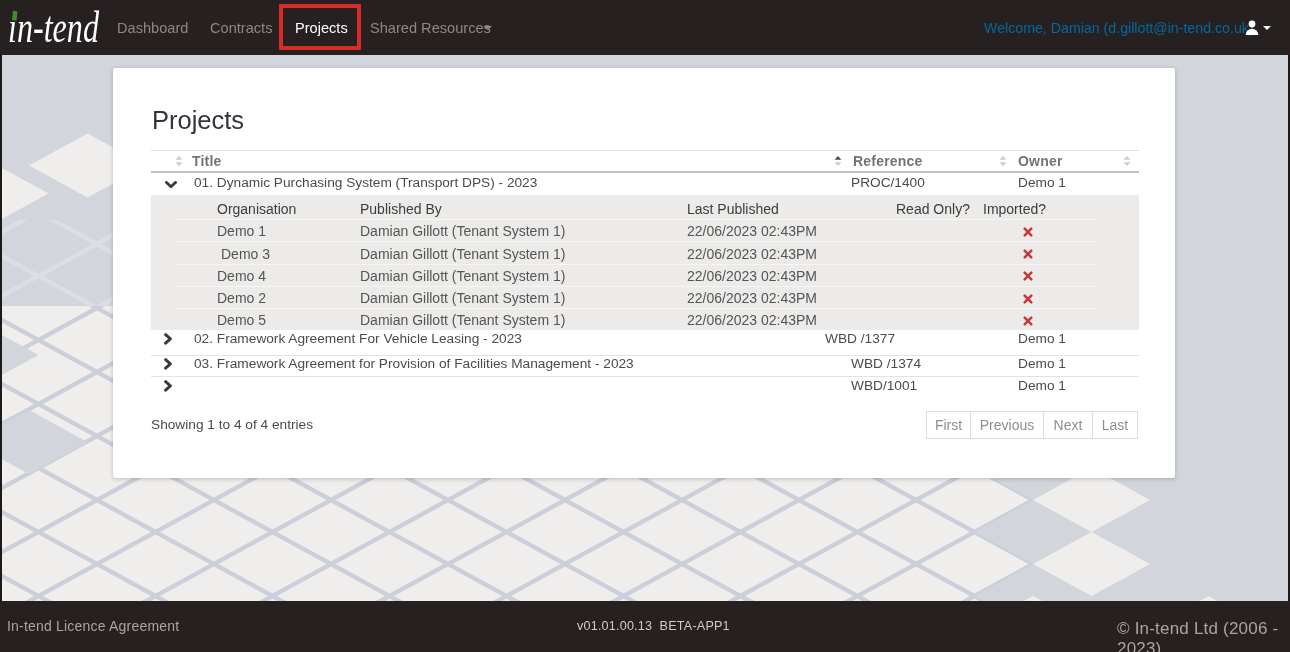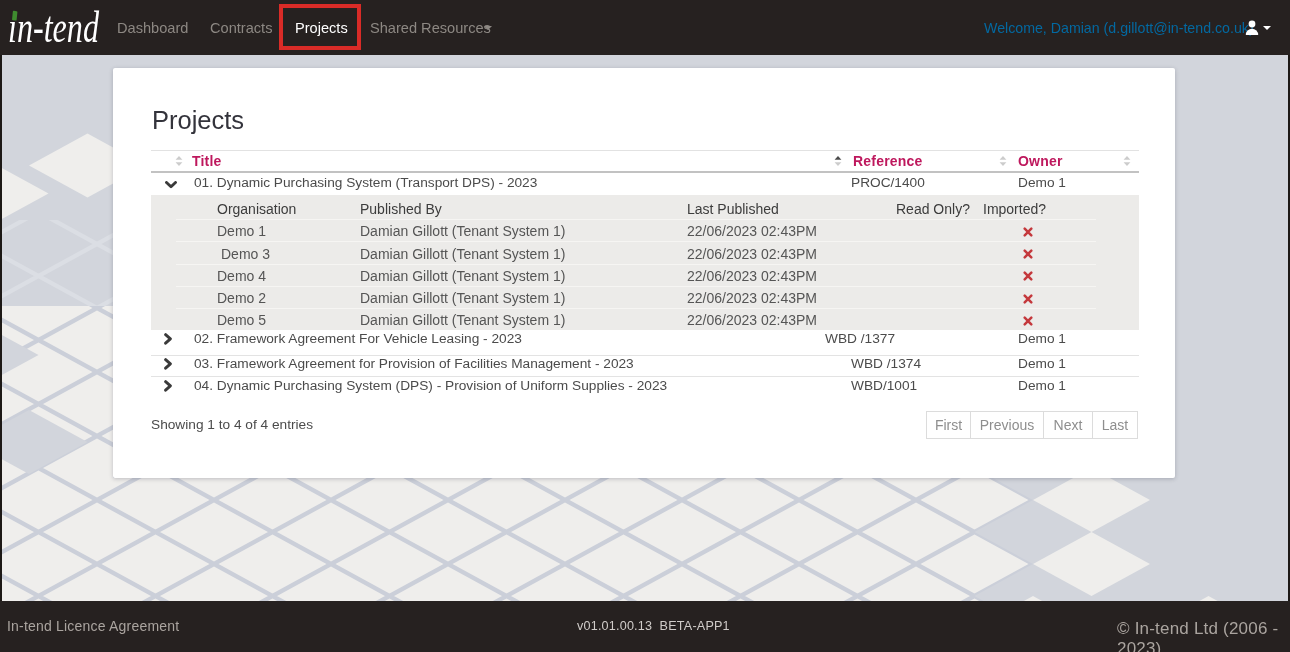--- a/index.html
+++ b/index.html
@@ -19,21 +19,21 @@
   
   #bl{left:0;top:55px;width:2px;height:546px;background:#1d1916;}
   #br{left:1288px;top:55px;width:2px;height:546px;background:#1d1916;}
   
   #card{left:113px;top:68px;width:1062px;height:410px;background:#fff;border-radius:2px;box-shadow:0 1px 4px rgba(40,40,60,.25);}
   
   #h1{left:39px;top:38px;font-size:25.5px;color:#33333b;letter-spacing:0;}
   .line{height:1px;background:#e2e2e2;}
   #topline{left:38px;top:82px;width:988px;}
   #hdrline{left:38px;top:103px;width:988px;height:2px;background:#c2c2c2;}
-  .th{top:84.5px;font-size:14px;font-weight:700;color:#be185d;letter-spacing:.2px;}
+  .th{top:84.5px;font-size:14px;font-weight:700;color:#737373;letter-spacing:.2px;}
   .td{font-size:13.7px;color:#4b4b4b;letter-spacing:0;}
   
   .rowline{left:38px;width:988px;background:#e3e3e3;}
   
   #child{left:38px;top:126.5px;width:988px;height:135px;background:#ecebe9;}
   .csep{left:63px;width:920px;height:1px;background:#f6f5f3;}
   .cth{font-size:14px;font-weight:400;color:#3c3c3c;}
   .ctd{font-size:14px;color:#555;}
   
   .pbtn{top:343px;height:26px;border:1px solid #dcdcdc;background:#fff;color:#8e8e8e;font-size:14px;text-align:center;line-height:26px;}
@@ -181,21 +181,20 @@
       <path class="chev" d="M1.6 1.6 L6.4 5.9 L1.6 10.2"></path>
     </svg>
   <div class="abs td" style="left:81px;top:287.5px">03. Framework Agreement for Provision of Facilities Management - 2023</div>
   <div class="abs td" style="left:738px;top:287.5px">WBD /1374</div>
   <div class="abs td" style="left:905px;top:287.5px">Demo 1</div>
   <div class="abs rowline" style="top:308px;height:1px"></div>
 
   <svg class="abs" style="left:50.9px;top:312.3px" width="10" height="13">
       <path class="chev" d="M1.6 1.6 L6.4 5.9 L1.6 10.2"></path>
     </svg>
-  <div class="abs td" style="left:81px;top:310.1px">04. Dynamic Purchasing System (DPS) - Provision of Uniform Supplies - 2023</div>
   <div class="abs td" style="left:738px;top:310.1px">WBD/1001</div>
   <div class="abs td" style="left:905px;top:310.1px">Demo 1</div>
 
   <div class="abs td" style="left:38px;top:349px">Showing 1 to 4 of 4 entries</div>
   <div class="abs pbtn" style="left:813px;width:43px">First</div>
   <div class="abs pbtn" style="left:857px;width:72px">Previous</div>
   <div class="abs pbtn" style="left:930px;width:48px">Next</div>
   <div class="abs pbtn" style="left:979px;width:44px">Last</div>
 </div>
 

